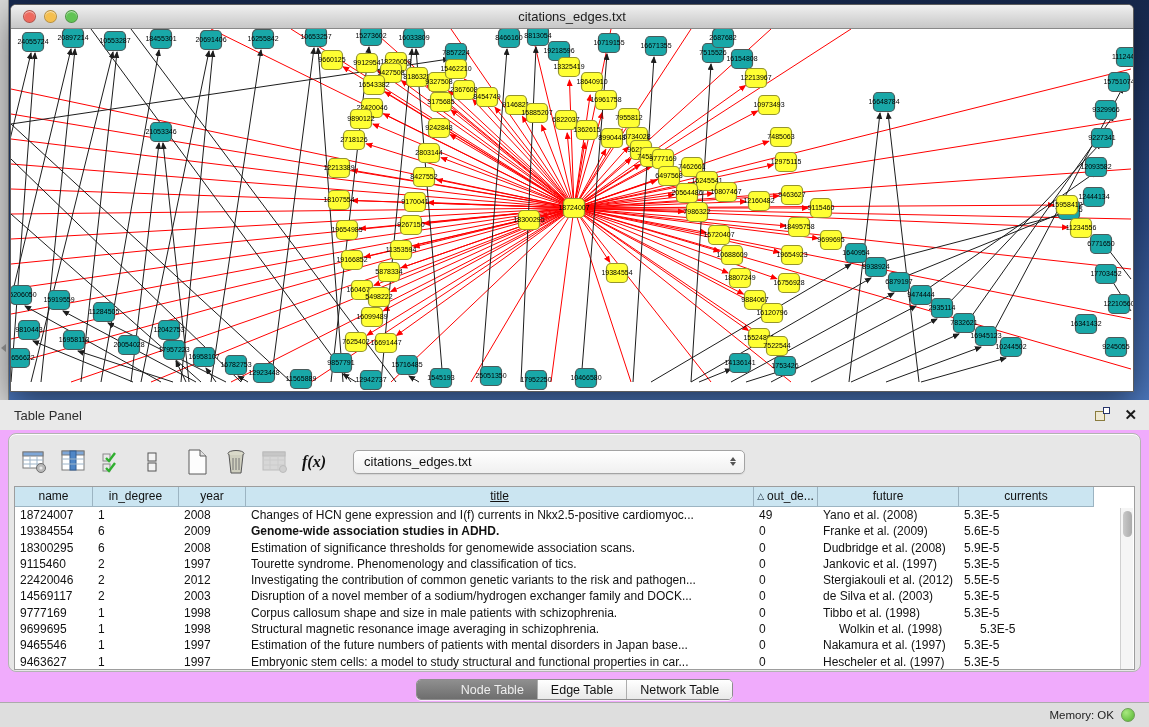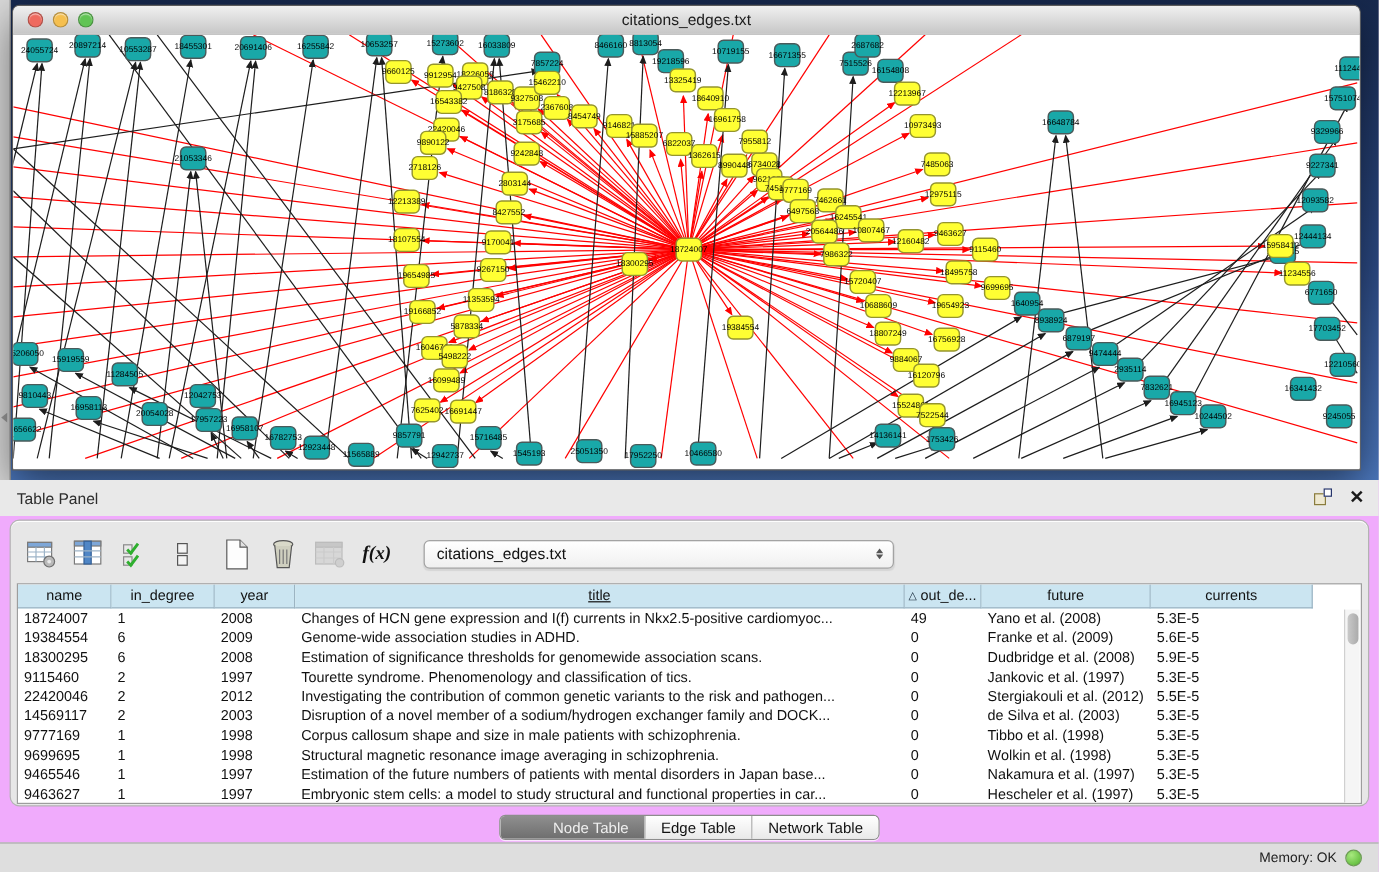--- a/index.html
+++ b/index.html
@@ -658,21 +658,21 @@
               <div class="td" style="width: 67px;">2008</div>
               <div class="td" style="width: 508px;">Changes of HCN gene expression and I(f) currents in Nkx2.5-positive cardiomyoc...</div>
               <div class="td" style="width: 64px;">49</div>
               <div class="td" style="width: 141px;">Yano et al. (2008)</div>
               <div class="td" style="width: 135px;">5.3E-5</div>
             </div>
             <div class="tr">
               <div class="td" style="width: 78px;">19384554</div>
               <div class="td" style="width: 86px;">6</div>
               <div class="td" style="width: 67px;">2009</div>
-              <div class="td" style="width: 508px;">Genome-wide association studies in ADHD.</div>
+              <div class="td" style="width: 508px; font-weight: bold;">Genome-wide association studies in ADHD.</div>
               <div class="td" style="width: 64px;">0</div>
               <div class="td" style="width: 141px;">Franke et al. (2009)</div>
               <div class="td" style="width: 135px;">5.6E-5</div>
             </div>
             <div class="tr">
               <div class="td" style="width: 78px;">18300295</div>
               <div class="td" style="width: 86px;">6</div>
               <div class="td" style="width: 67px;">2008</div>
               <div class="td" style="width: 508px;">Estimation of significance thresholds for genomewide association scans.</div>
               <div class="td" style="width: 64px;">0</div>
@@ -714,21 +714,21 @@
               <div class="td" style="width: 64px;">0</div>
               <div class="td" style="width: 141px;">Tibbo et al. (1998)</div>
               <div class="td" style="width: 135px;">5.3E-5</div>
             </div>
             <div class="tr">
               <div class="td" style="width: 78px;">9699695</div>
               <div class="td" style="width: 86px;">1</div>
               <div class="td" style="width: 67px;">1998</div>
               <div class="td" style="width: 508px;">Structural magnetic resonance image averaging in schizophrenia.</div>
               <div class="td" style="width: 64px;">0</div>
-              <div class="td" style="width: 141px;">Wolkin et al. (1998)</div>
+              <div class="td" style="width: 141px; margin-left: 16px;">Wolkin et al. (1998)</div>
               <div class="td" style="width: 135px;">5.3E-5</div>
             </div>
             <div class="tr">
               <div class="td" style="width: 78px;">9465546</div>
               <div class="td" style="width: 86px;">1</div>
               <div class="td" style="width: 67px;">1997</div>
               <div class="td" style="width: 508px;">Estimation of the future numbers of patients with mental disorders in Japan base...</div>
               <div class="td" style="width: 64px;">0</div>
               <div class="td" style="width: 141px;">Nakamura et al. (1997)</div>
               <div class="td" style="width: 135px;">5.3E-5</div>

